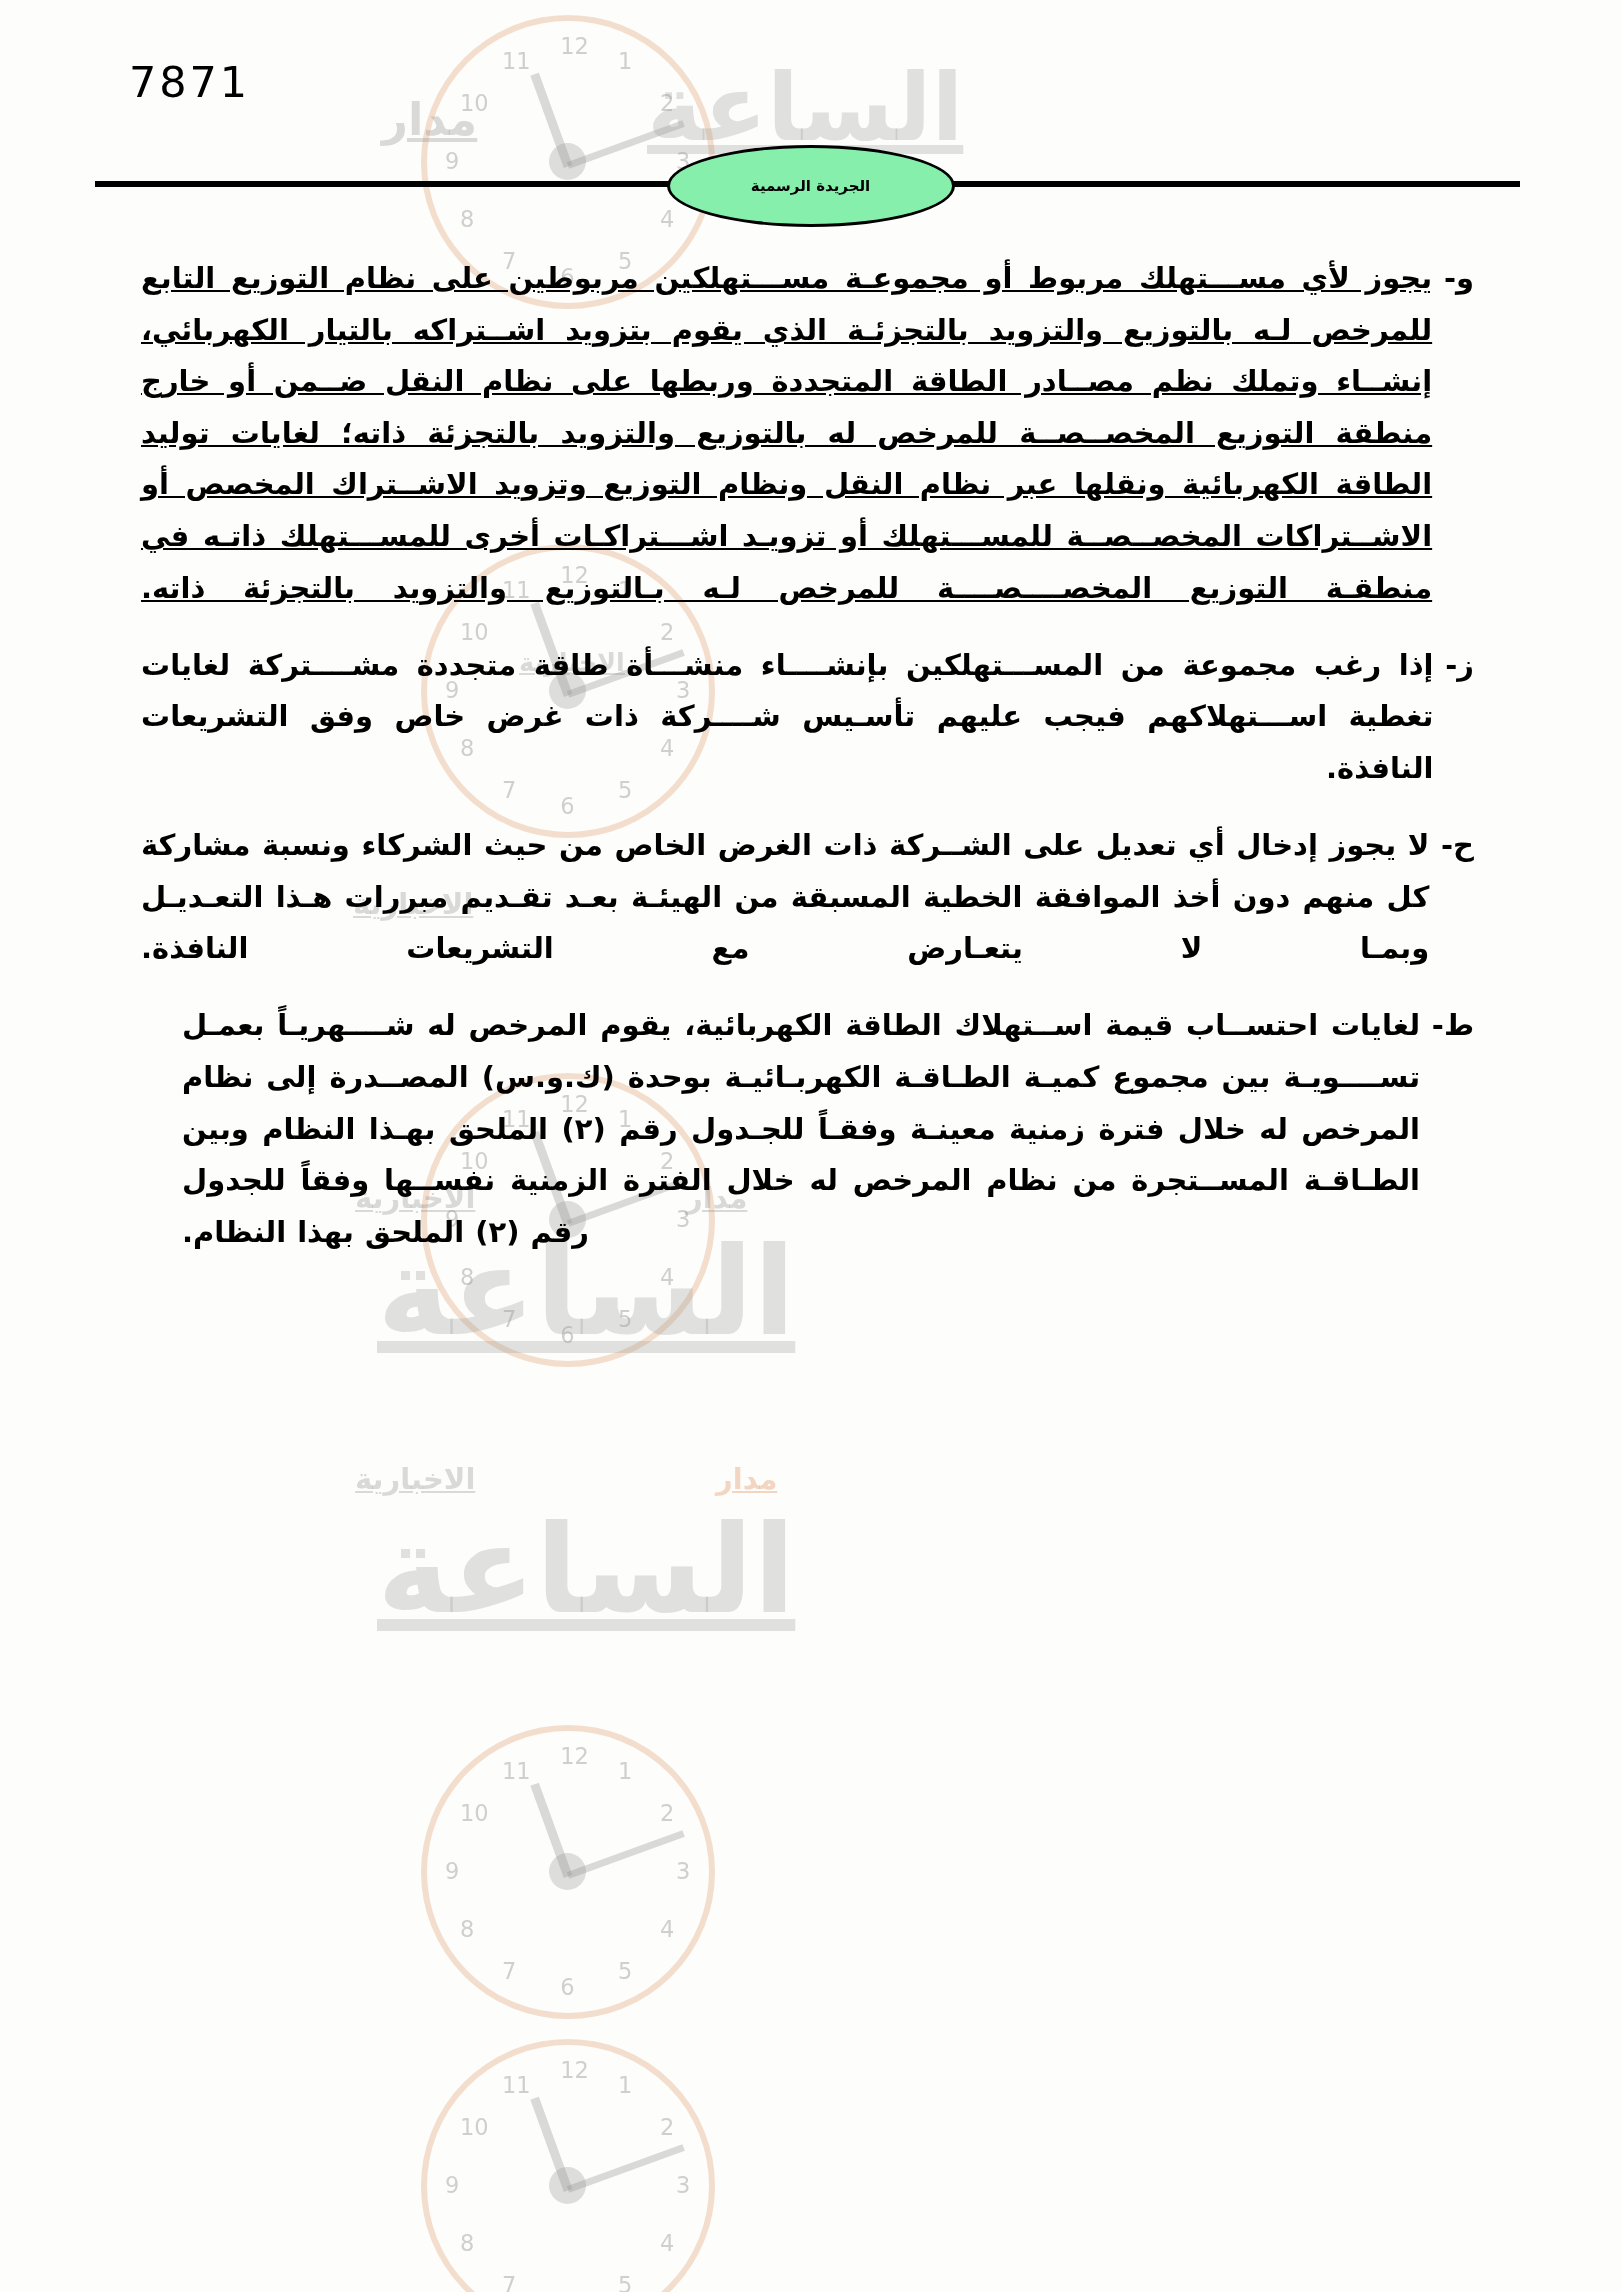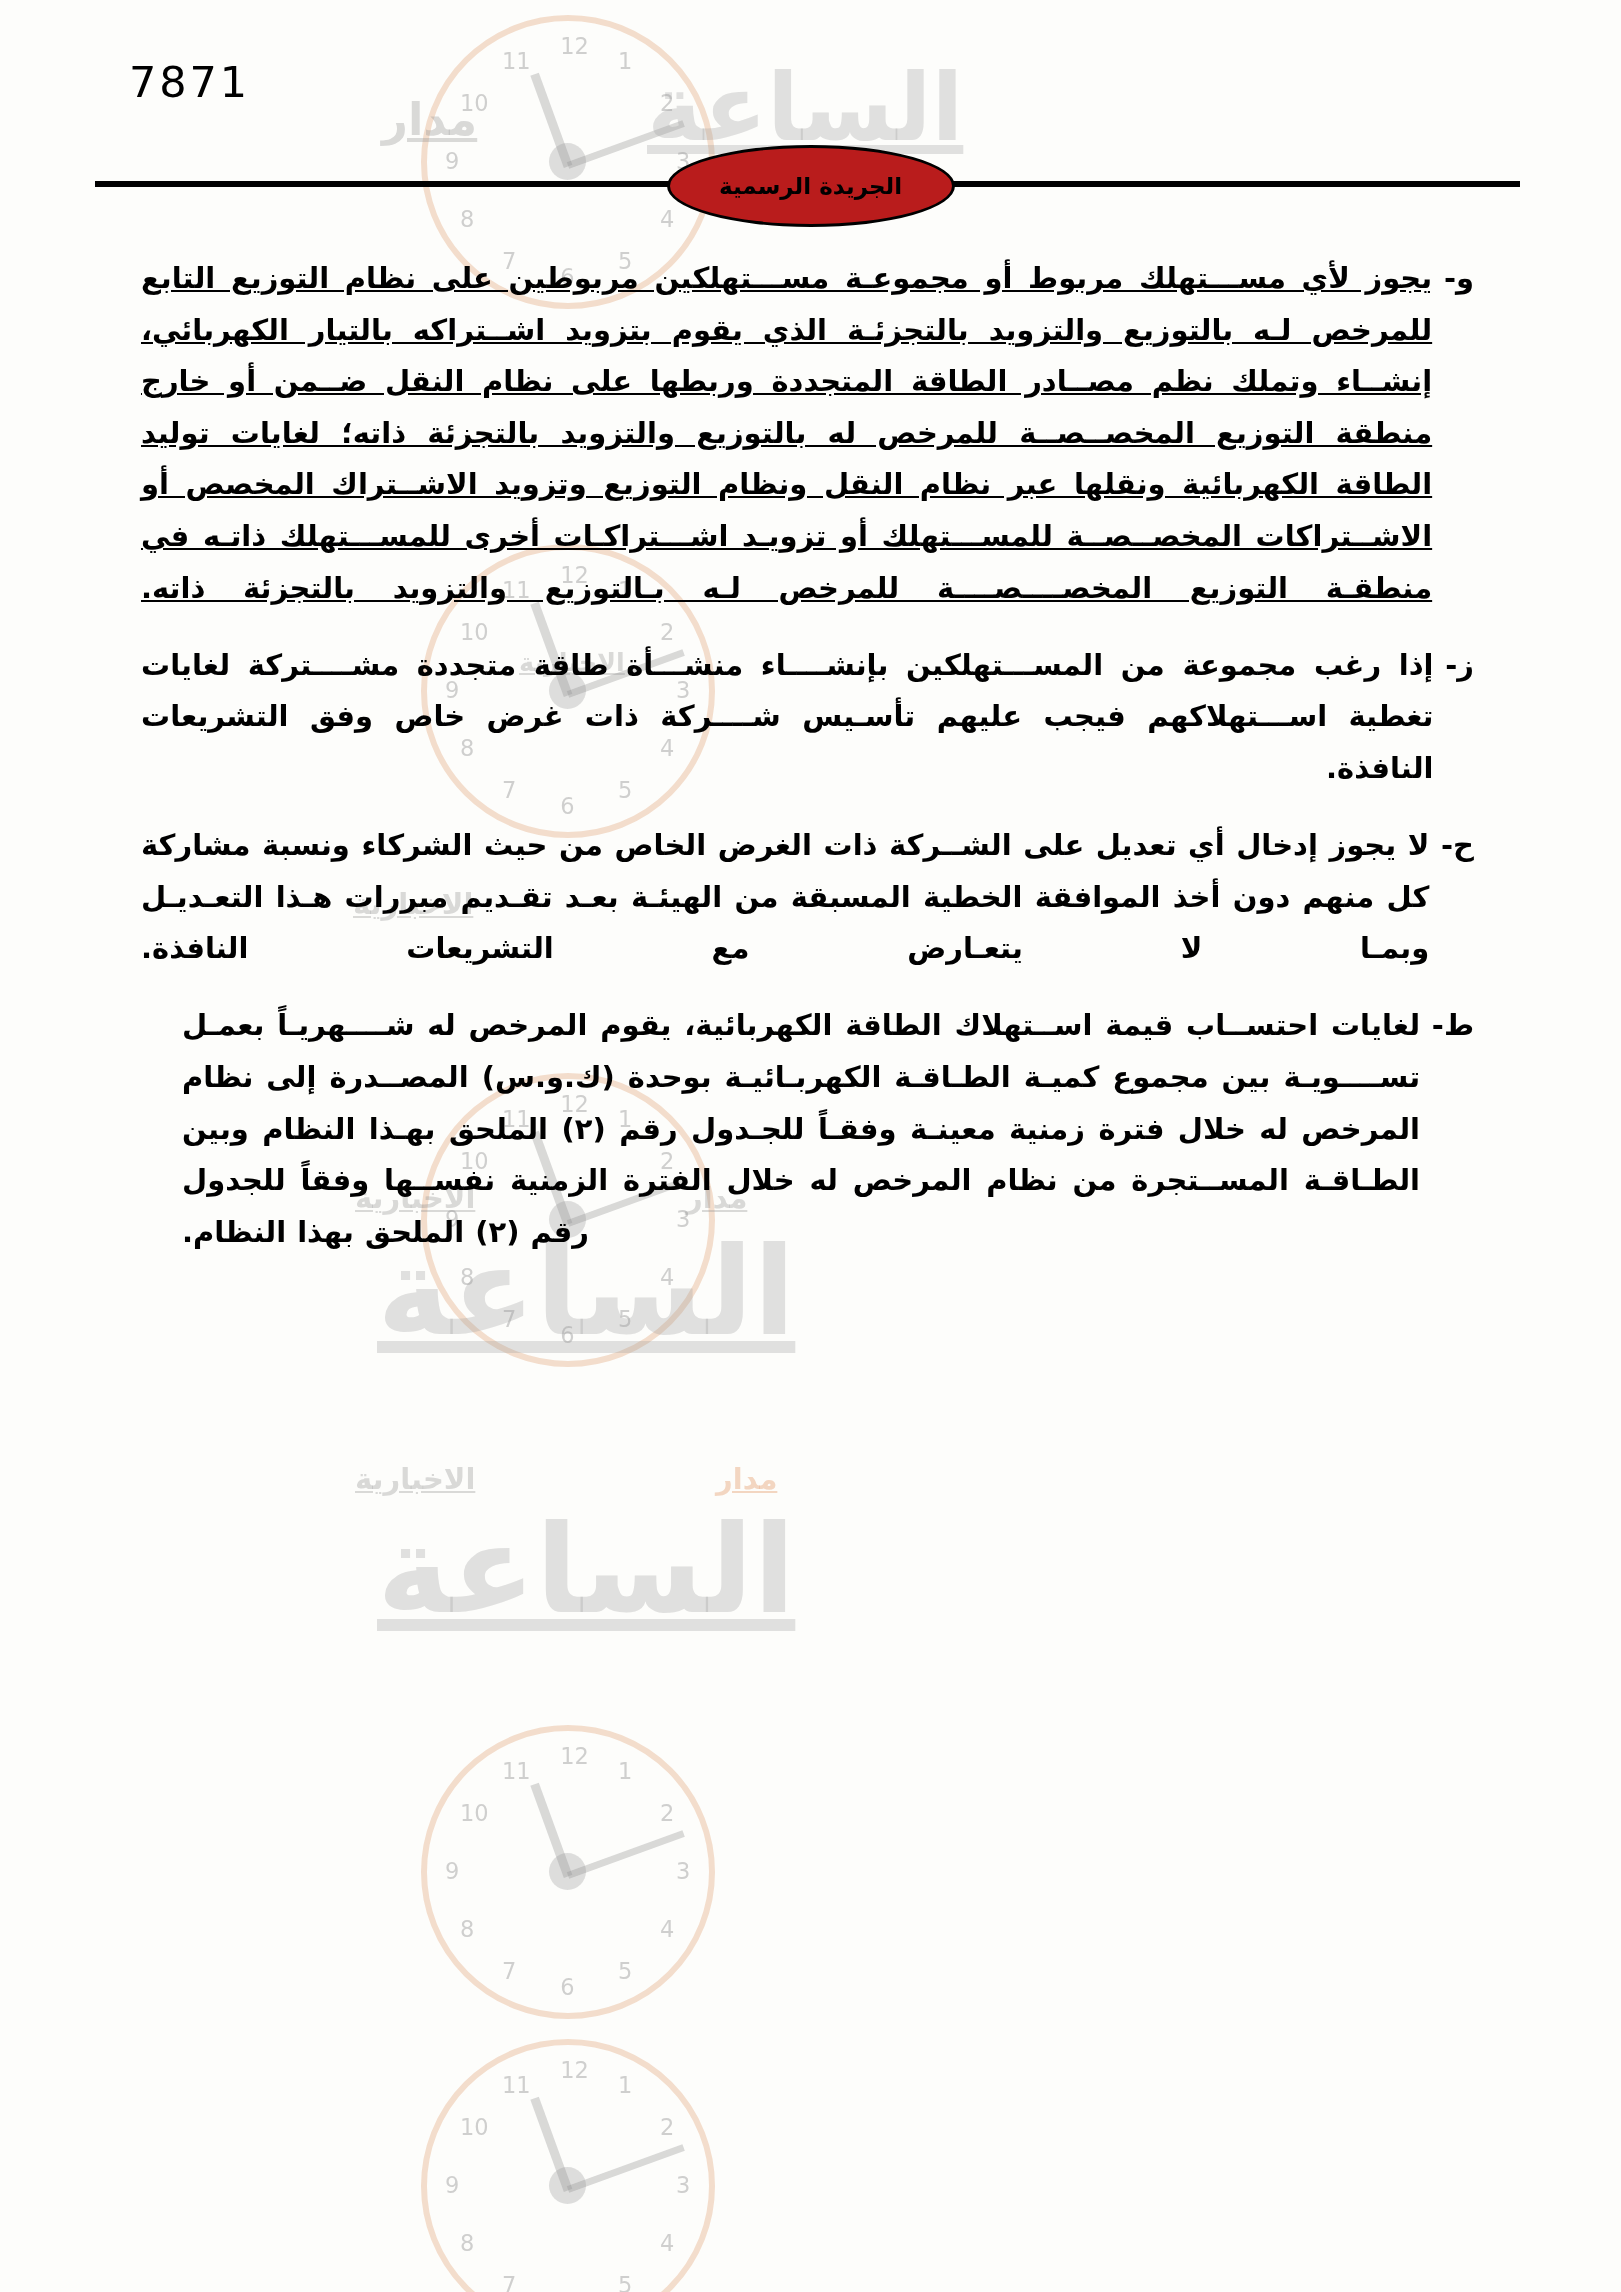--- a/index.html
+++ b/index.html
@@ -98,25 +98,25 @@
   }
   .header-badge {
     position: absolute;
     top: 145px;
     left: 50%;
     transform: translateX(-50%);
     width: 282px;
     height: 76px;
     border: 3.9px solid #000;
     border-radius: 50%;
-    background: #b91c1c;
+    background: #86efac;
     display: flex;
     align-items: center;
     justify-content: center;
-    font-size: 23px;
+    font-size: 15px;
     font-weight: bold;
   }
 
   
   .body-wrap {
     position: absolute;
     top: 253px;
     right: 147px;
     width: 1333px;
     direction: rtl;

